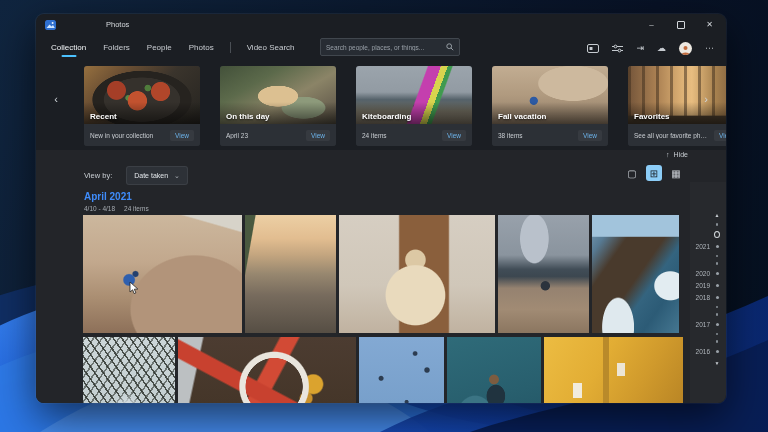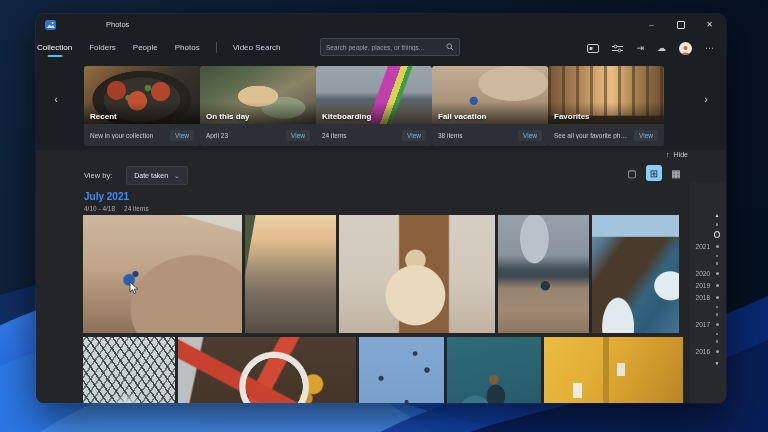--- a/index.html
+++ b/index.html
@@ -12,35 +12,35 @@
        border-radius:8px;overflow:hidden;box-shadow:0 14px 42px rgba(0,0,0,.6),0 0 0 1px rgba(255,255,255,.07);}
   .contentbg{position:absolute;left:0;top:136px;right:0;bottom:0;background:#232529;}
   
   .titlebar{position:absolute;left:0;top:0;right:0;height:22px;}
   .appicon{position:absolute;left:9px;top:6px;width:11px;height:10px;border-radius:2px;}
   .apptitle{position:absolute;left:26px;top:0;height:22px;line-height:22px;font-size:7.5px;color:#d6dade;margin-left:44px;}
   .wincontrols{position:absolute;right:2px;top:0;display:flex;}
   .wbtn{width:29px;height:21px;display:flex;align-items:center;justify-content:center;color:#d3d7db;font-size:8px;}
   .maxbox{width:6px;height:6px;border:1px solid #d3d7db;border-radius:1px;}
   
-  .tabs{position:absolute;left:0;top:24px;height:19px;display:flex;align-items:center;gap:15px;}
+  .tabs{position:absolute;left:14px;top:24px;height:19px;display:flex;align-items:center;gap:15px;}
   .tab{position:relative;font-size:8px;color:#c9cdd2;padding:2px 1px;white-space:nowrap;}
   .tab.active{color:#f2f4f6;}
   .tab .underline{position:absolute;left:50%;transform:translateX(-50%);bottom:-3px;width:15px;height:2px;border-radius:1px;}
   .tabsep{width:1px;height:11px;background:#4a4f55;}
   .search{position:absolute;left:284px;top:24px;width:128px;height:16px;background:#272c33;border:1px solid #41474e;
           border-radius:2px;display:flex;align-items:center;padding:0 5px;}
   .search input{flex:1;background:transparent;border:none;outline:none;font-size:6.5px;color:#c7ccd1;
                 font-family:"Liberation Sans",sans-serif;padding:0;}
   .search input::placeholder{color:#99a0a8;}
   .actions{position:absolute;right:12px;top:25px;height:18px;display:flex;align-items:center;gap:13px;}
   .aicon{color:#c6cbd0;font-size:9px;line-height:1;display:flex;align-items:center;justify-content:center;}
   .avatar{width:13px;height:13px;border-radius:50%;background:#ece8e1;display:flex;align-items:flex-end;justify-content:center;overflow:hidden;}
   
-  .carousel{position:absolute;left:48px;top:52px;display:flex;gap:0;}
+  .carousel{position:absolute;left:48px;top:52px;display:flex;gap:20px;}
   .card{width:116px;height:80px;border-radius:3px;overflow:hidden;display:flex;flex-direction:column;background:#2c3036;}
   .cphoto{flex:1;position:relative;}
   .cphoto .shade{position:absolute;left:0;right:0;bottom:0;height:22px;background:linear-gradient(rgba(0,0,0,0),rgba(0,0,0,.55));}
   .ctitle{position:absolute;left:6px;bottom:3px;font-size:8px;font-weight:600;color:#fff;text-shadow:0 1px 2px rgba(0,0,0,.8);}
   .cfooter{height:22px;background:#2c3036;display:flex;align-items:center;padding:0 6px;gap:4px;}
   .csub{flex:1;font-size:6.5px;color:#c9cdd2;white-space:nowrap;overflow:hidden;text-overflow:ellipsis;}
   .cview{font-size:6.5px;color:#6cb3ea;padding:2px 5px;background:rgba(255,255,255,.05);border-radius:2px;}
   .chev{position:absolute;top:76px;width:14px;height:18px;display:flex;align-items:center;justify-content:center;
         color:#cfd4d9;font-size:11px;}
   .chev.left{left:13px;} .chev.right{right:13px;}
@@ -241,21 +241,21 @@
 
   <div class="viewby">
     <span class="vblabel">View by:</span>
     <div class="vbchip">
       <span>Date taken</span>
       <span class="dd">⌄</span>
     </div>
   </div>
 
   <div class="sechead">
-    <div class="sectitle" id="sectitle" style="color: rgb(63, 140, 250);">July 2021</div>
+    <div class="sectitle" id="sectitle" style="color: rgb(63, 140, 250);">April 2021</div>
     <div class="secsub">
       <span>4/10 - 4/18</span>
       <span>24 items</span>
     </div>
   </div>
 
   <div class="grid" id="grid">
       <div class="grow">
         <div class="tile" style="width: 159px; background: radial-gradient(circle at 29% 55%, rgb(46, 95, 174) 0px, rgb(46, 95, 174) 4%, rgba(0, 0, 0, 0) 5%), radial-gradient(circle at 33% 50%, rgb(36, 64, 110) 0px, rgb(36, 64, 110) 2%, rgba(0, 0, 0, 0) 3%), linear-gradient(196deg, rgb(215, 211, 201) 0px, rgb(215, 211, 201) 10%, rgba(0, 0, 0, 0) 11%), radial-gradient(at 70% 80%, rgb(178, 148, 122) 0px, rgb(178, 148, 122) 40%, rgba(0, 0, 0, 0) 41%), linear-gradient(rgb(204, 183, 157) 0%, rgb(194, 168, 141) 40%, rgb(170, 142, 114) 70%, rgb(141, 112, 89) 100%);"></div>
         <div class="tile" style="width: 91px; background: linear-gradient(100deg, rgb(73, 89, 63) 0px, rgb(73, 89, 63) 9%, rgba(0, 0, 0, 0) 10%), linear-gradient(rgb(236, 207, 164) 0%, rgb(226, 189, 144) 20%, rgb(195, 165, 127) 34%, rgb(151, 135, 111) 50%, rgb(119, 107, 93) 68%, rgb(86, 78, 68) 100%);"></div>

